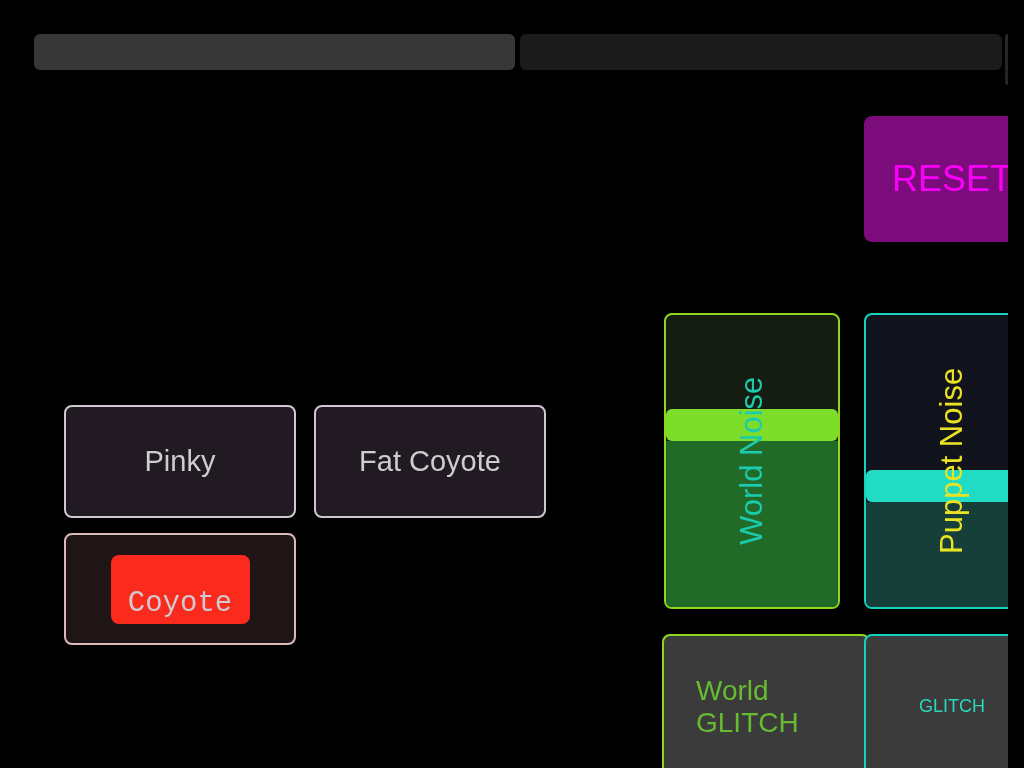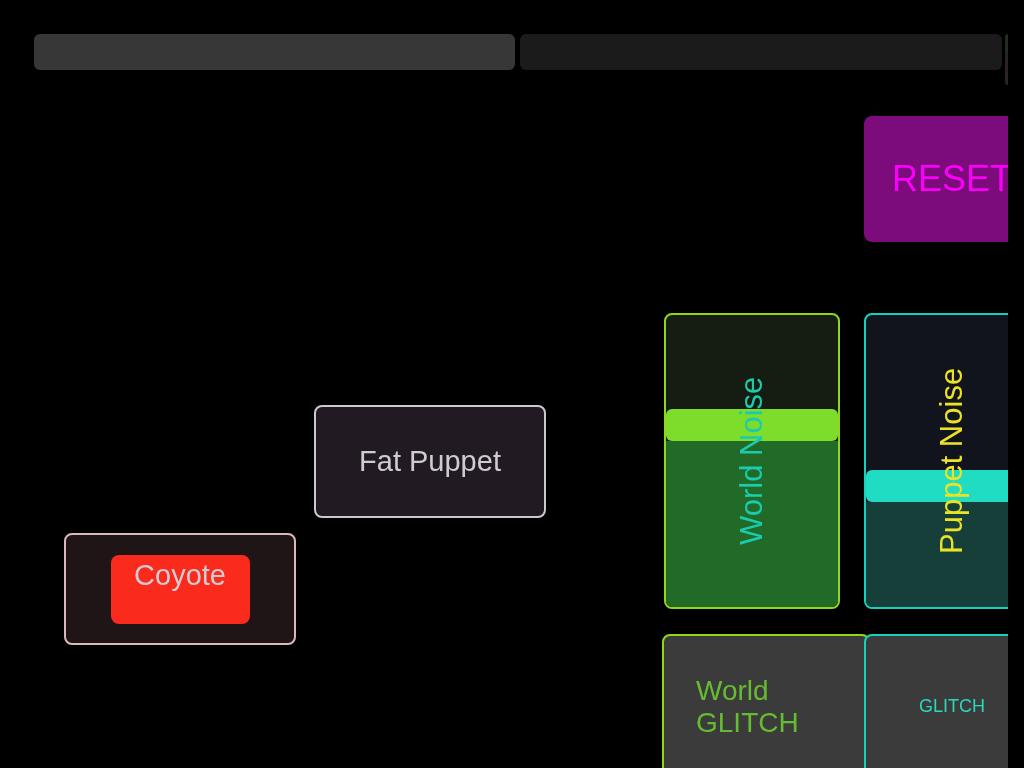--- a/index.html
+++ b/index.html
@@ -61,21 +61,21 @@
     left: 282px; top: 373px; width: 232px; height: 113px;
     background: var(--pinky_bg); border: 2px solid var(--pinky_border);
   }
   .coyote-pad {
     left: 32px; top: 501px; width: 232px; height: 112px;
     background: var(--coyote_bg); border: 2px solid var(--coyote_border);
   }
   .coyote-fill {
     width: 139px; height: 69px; border-radius: 8px;
     background: var(--coyote_active);
-    display: flex; align-items: flex-end; justify-content: center;
+    display: flex; align-items: flex-start; justify-content: center; font-family: Liberation Mono, monospace;
   }
   .leo-pad {
     left: 32px; top: 631px; width: 232px; height: 112px;
     background: var(--leo_bg); border: 2px solid var(--leo_border);
   }
   .worldglitch-pad {
     left: 630px; top: 602px; width: 208px; height: 145px;
     background: var(--glitch_bg); border: 2px solid var(--world_border);
     color: var(--world_glitch_text); font-size: 28px;
   }
@@ -128,22 +128,25 @@
   <div class="abs strip-top"></div>
   <div class="abs strip-bottom"></div>
   <div class="abs options-btn">
     <div class="options-dot"></div>
   </div>
 
   <div class="abs pad reset-pad">
     <span>RESET</span>
   </div>
 
+  <div class="abs pad pinky-pad">
+    <span>Pinky</span>
+  </div>
   <div class="abs pad fatpinky-pad">
-    <span>Fat Puppet</span>
+    <span>Fat Coyote</span>
   </div>
   <div class="abs pad coyote-pad">
     <div class="coyote-fill">
       <span>Coyote</span>
     </div>
   </div>
 
   <div class="abs fader fader-world">
     <div class="fader-fill" style="height: 57%;"></div>
     <div class="fader-handle" style="bottom: 57%;"></div>

